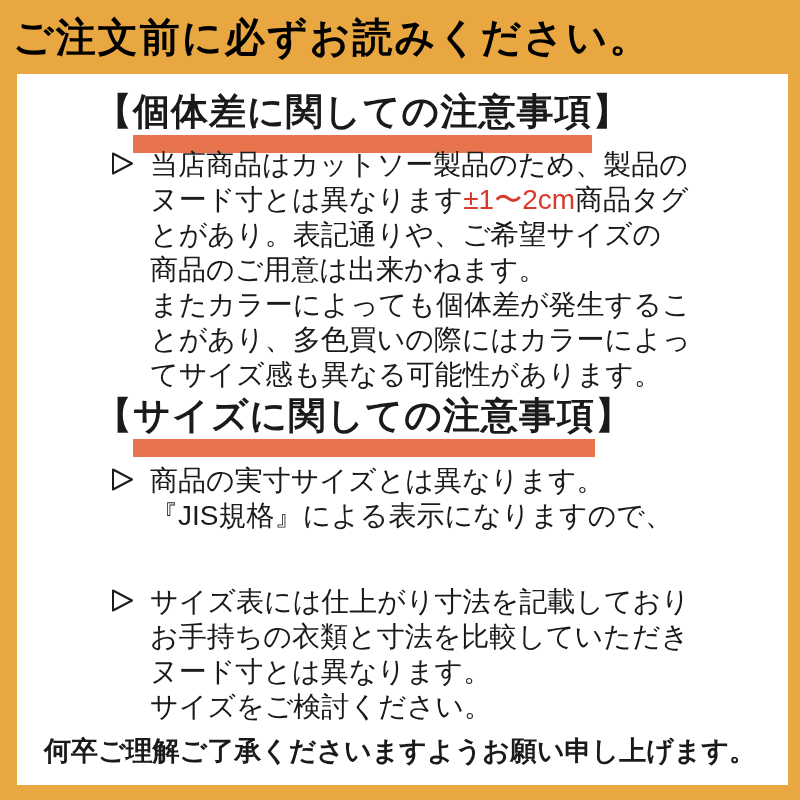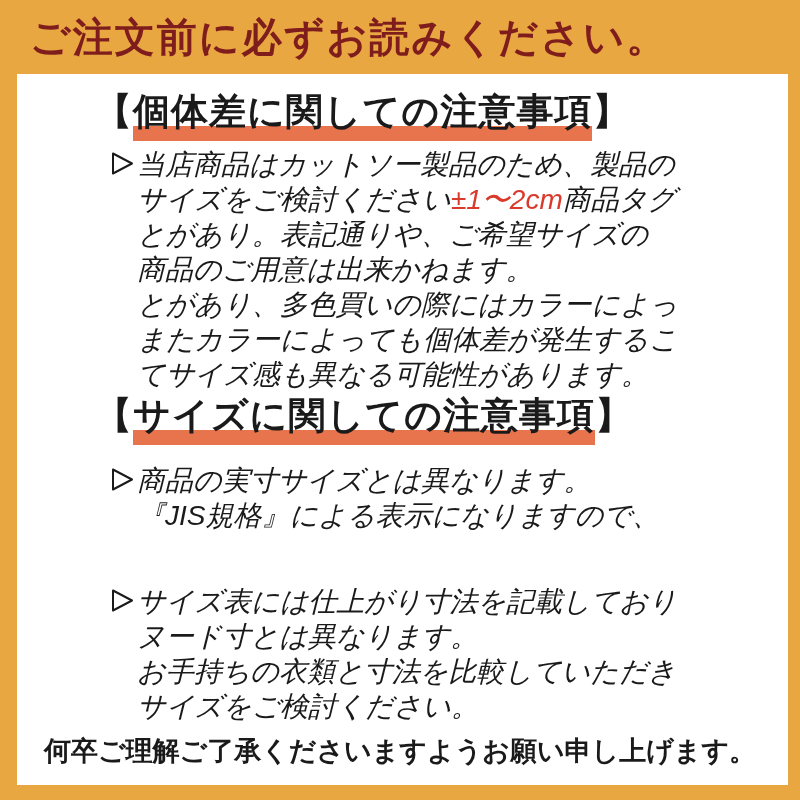--- a/index.html
+++ b/index.html
@@ -6,26 +6,26 @@
   .page {
     position: relative;
     width: 800px;
     height: 800px;
     background: var(--background_orange, #E9A742);
     font-family: "Liberation Sans", "DejaVu Sans", sans-serif;
     overflow: hidden;
   }
   .header-title {
     position: absolute;
-    top: 0; left: 17px;
+    top: 0; left: 0;
     width: 664px; height: 74px;
     display: flex;
     align-items: center;
     justify-content: center;
-    color: #7f1d1d;
+    color: #000000;
     font-size: 40px;
     font-weight: 700;
     letter-spacing: 2px;
     white-space: nowrap;
   }
   .panel {
     position: absolute;
     left: 17px; top: 74px;
     width: 771px; height: 711px;
     background: var(--panel_white, #FFFFFF);
@@ -35,34 +35,33 @@
     left: 95px;
     color: var(--text_black, #1A1A1A);
     font-size: 37px;
     font-weight: 700;
     letter-spacing: 1px;
     line-height: 1.1;
     white-space: nowrap;
   }
   .sec-heading .hl {
     display: inline-block;
-    padding-bottom: 8px;
+    padding-bottom: 20px;
     background: linear-gradient(to bottom,
       transparent 70%,
       var(--highlight_salmon, #E8744E) 70%);
   }
   .heading-1 { top: 92px; }
   .heading-2 { top: 396px; font-family: Liberation Serif, serif; }
   .bullet {
     position: absolute;
     left: 110px;
     display: flex;
-    gap: 2px;
+    gap: 15px;
     align-items: flex-start;
-    font-style: italic;
   }
   .bullet-1 { top: 147px; }
   .bullet-2 { top: 463px; }
   .bullet-3 { top: 584px; }
   .tri {
     flex: 0 0 auto;
     margin-top: 4px;
   }
   .blines {
     color: var(--text_black, #1A1A1A);
@@ -95,25 +94,25 @@
   <div class="sec-heading heading-1"><span>【</span><span class="hl">個体差に関しての注意事項</span><span>】</span></div>
 
   <div class="bullet bullet-1">
     <span class="tri">
       <svg width="25" height="25" viewBox="0 0 25 25" aria-hidden="true">
         <path d="M3 2.5 L22 12.5 L3 22.5 Z" fill="#FFFFFF" stroke="#1A1A1A" stroke-width="2" stroke-linejoin="round"></path>
       </svg>
     </span>
     <div class="blines">
       <div class="bline">当店商品はカットソー製品のため、製品の</div>
-      <div class="bline"><span>サイズをご検討ください</span><span class="red-em">±1〜2cm</span><span>商品タグ</span></div>
+      <div class="bline"><span>ヌード寸とは異なります</span><span class="red-em">±1〜2cm</span><span>商品タグ</span></div>
       <div class="bline">とがあり。表記通りや、ご希望サイズの</div>
       <div class="bline">商品のご用意は出来かねます。</div>
+      <div class="bline">またカラーによっても個体差が発生するこ</div>
       <div class="bline">とがあり、多色買いの際にはカラーによっ</div>
-      <div class="bline">またカラーによっても個体差が発生するこ</div>
       <div class="bline">てサイズ感も異なる可能性があります。</div>
     </div>
   </div>
 
   <div class="sec-heading heading-2"><span>【</span><span class="hl">サイズに関しての注意事項</span><span>】</span></div>
 
   <div class="bullet bullet-2">
     <span class="tri">
       <svg width="25" height="25" viewBox="0 0 25 25" aria-hidden="true">
         <path d="M3 2.5 L22 12.5 L3 22.5 Z" fill="#FFFFFF" stroke="#1A1A1A" stroke-width="2" stroke-linejoin="round"></path>
@@ -126,21 +125,21 @@
   </div>
 
   <div class="bullet bullet-3">
     <span class="tri">
       <svg width="25" height="25" viewBox="0 0 25 25" aria-hidden="true">
         <path d="M3 2.5 L22 12.5 L3 22.5 Z" fill="#FFFFFF" stroke="#1A1A1A" stroke-width="2" stroke-linejoin="round"></path>
       </svg>
     </span>
     <div class="blines">
       <div class="bline">サイズ表には仕上がり寸法を記載しており</div>
+      <div class="bline">お手持ちの衣類と寸法を比較していただき</div>
       <div class="bline">ヌード寸とは異なります。</div>
-      <div class="bline">お手持ちの衣類と寸法を比較していただき</div>
       <div class="bline">サイズをご検討ください。</div>
     </div>
   </div>
 
   <div class="footer-text">何卒ご理解ご了承くださいますようお願い申し上げます。</div>
 
 </div>
 
 </body></html>

